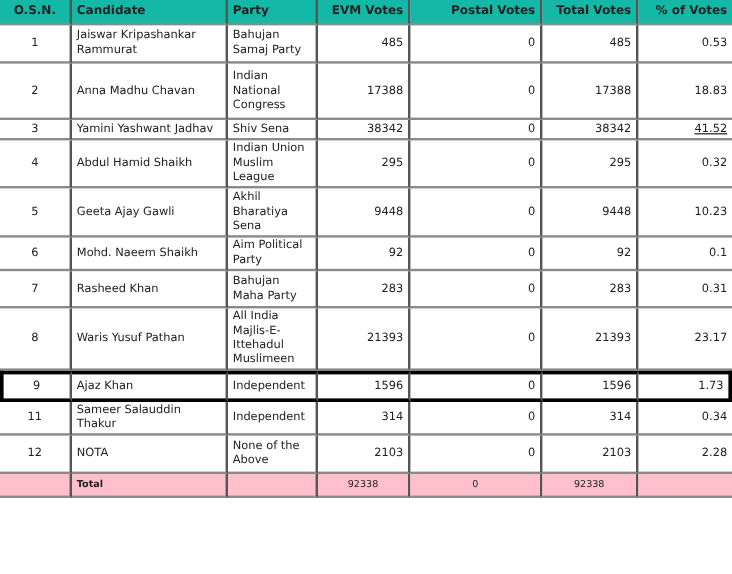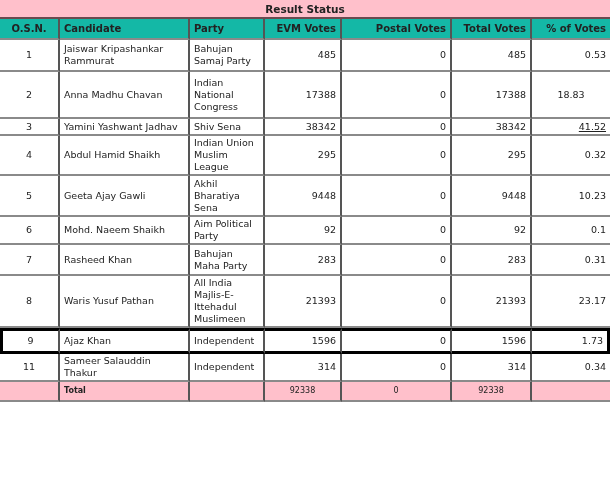--- a/index.html
+++ b/index.html
@@ -52,23 +52,20 @@
   <colgroup>
     <col style="width:60px">
       <col style="width:130px">
       <col style="width:75px">
       <col style="width:77px">
       <col style="width:110px">
       <col style="width:80px">
       <col style="width:78px">
   </colgroup>
   <thead>
-    <tr class="pink">
-      <td colspan="7" class="sub-cell pink">Result Status</td>
-    </tr>
     <tr>
       <th class="hdr center">O.S.N.</th>
       <th class="hdr left">Candidate</th>
       <th class="hdr left">Party</th>
       <th class="hdr right">EVM Votes</th>
       <th class="hdr right">Postal Votes</th>
       <th class="hdr right">Total Votes</th>
       <th class="hdr right">% of Votes</th>
     </tr>
   </thead>
@@ -82,21 +79,21 @@
         <td class="num" style="height: 28px;">485</td>
         <td class="num" style="height: 28px;">0.53</td>
       </tr>
       <tr>
         <td class="osn" style="height: 43px;">2</td>
         <td style="height: 43px;">Anna Madhu Chavan</td>
         <td style="height: 43px;">Indian National Congress</td>
         <td class="num" style="height: 43px;">17388</td>
         <td class="num" style="height: 43px;">0</td>
         <td class="num" style="height: 43px;">17388</td>
-        <td class="num" style="height: 43px; text-align: center;">18.83</td>
+        <td class="num" style="height: 43px;">18.83</td>
       </tr>
       <tr>
         <td class="osn" style="height: 13px;">3</td>
         <td style="height: 13px;">Yamini Yashwant Jadhav</td>
         <td style="height: 13px;">Shiv Sena</td>
         <td class="num" style="height: 13px;">38342</td>
         <td class="num" style="height: 13px;">0</td>
         <td class="num" style="height: 13px;">38342</td>
         <td class="num" style="height: 13px; text-decoration: underline;">41.52</td>
       </tr>
@@ -156,20 +153,29 @@
       </tr>
       <tr>
         <td class="osn" style="height: 14px;">11</td>
         <td style="height: 14px;">Sameer Salauddin Thakur</td>
         <td style="height: 14px;">Independent</td>
         <td class="num" style="height: 14px;">314</td>
         <td class="num" style="height: 14px;">0</td>
         <td class="num" style="height: 14px;">314</td>
         <td class="num" style="height: 14px;">0.34</td>
       </tr>
+      <tr>
+        <td class="osn" style="height: 28px;">12</td>
+        <td style="height: 28px;">NOTA</td>
+        <td style="height: 28px;">None of the Above</td>
+        <td class="num" style="height: 28px;">2103</td>
+        <td class="num" style="height: 28px;">0</td>
+        <td class="num" style="height: 28px;">2103</td>
+        <td class="num" style="height: 28px;">2.28</td>
+      </tr>
     </tbody>
   <tfoot>
     <tr class="total">
       <td></td>
       <td class="tlabel">Total</td>
       <td></td>
       <td class="tnum">92338</td>
       <td class="tnum">0</td>
       <td class="tnum">92338</td>
       <td class="tnum"></td>

